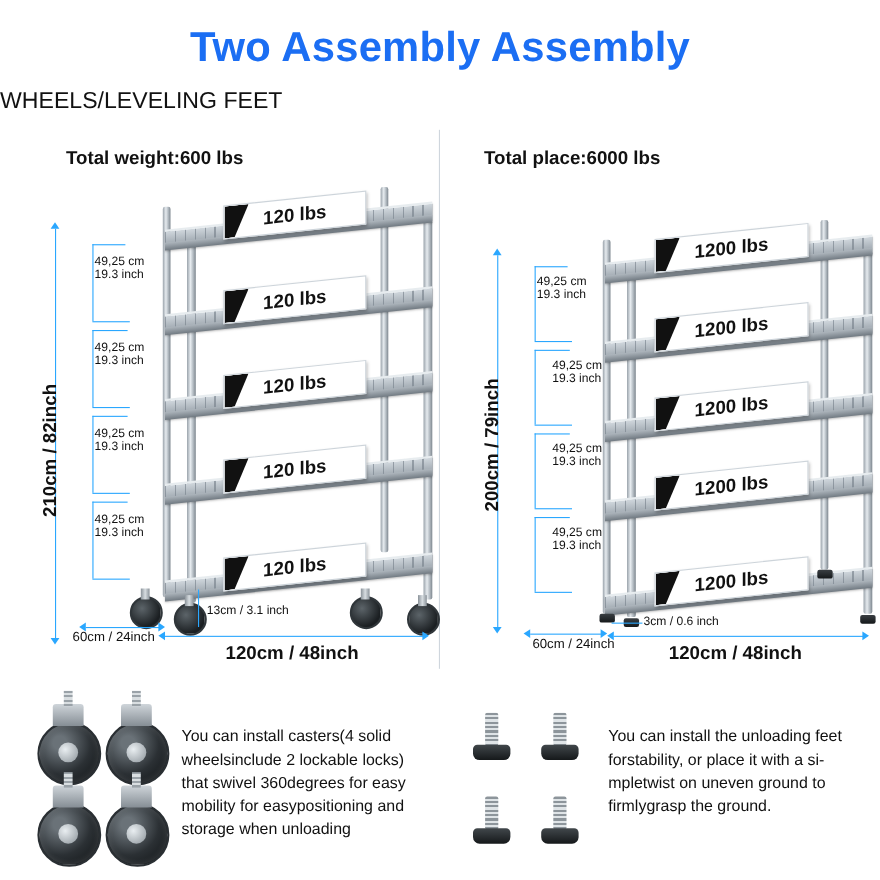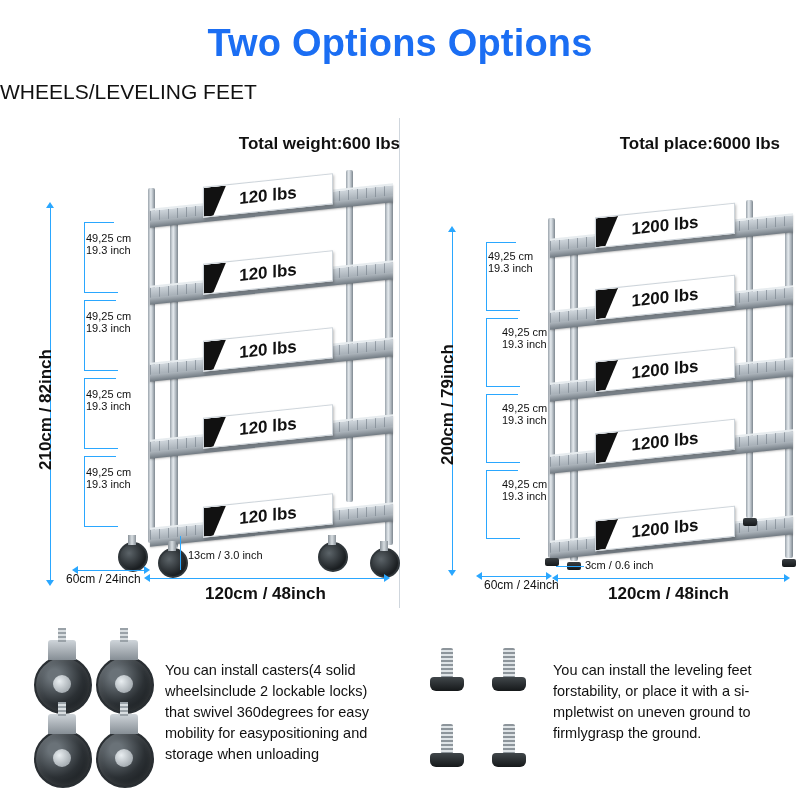--- a/index.html
+++ b/index.html
@@ -20,21 +20,21 @@
   .subtitle{
     position:absolute;top:80px;left:0;width:800px;
     font-size:21px;font-weight:normal;color:#111;
   }
   .divider{
     position:absolute;left:399px;top:118px;width:1px;height:490px;
     background:#cfd6dd;
   }
   .panel-heading{
     position:absolute;font-size:17px;font-weight:bold;color:#111;
-    text-align:right;white-space:nowrap;
+    text-align:left;white-space:nowrap;
   }
   
   .unit{position:absolute;}
   .post{
     position:absolute;background:linear-gradient(90deg,#9aa3ab,#e6ebef 40%,#b3bbc2 70%,#7e878f);
     border-radius:2px;
   }
   .shelf{
     position:absolute;
   }
@@ -135,21 +135,21 @@
   }
   .lev .base{
     position:absolute;left:0;top:29px;width:34px;height:14px;
     background:linear-gradient(180deg,#41474b,#15181a);
     border-radius:4px 4px 6px 6px;
   }
 </style>
 </head>
 <body>
 
-<div class="title">Two Options Options</div>
+<div class="title">Two Assembly Assembly</div>
 <div class="subtitle">WHEELS/LEVELING FEET</div>
 <div class="divider"></div>
 
 <div class="panel-heading" style="left:60px;top:134px;width:340px;">Total weight:600 lbs</div>
 
 <div class="unit" style="left:40px;top:160px;width:360px;height:430px;">
 
   <div class="post" style="left:108px;top:28px;width:7px;height:355px;"></div>
   <div class="post" style="left:306px;top:10px;width:7px;height:332px;"></div>
   <div class="post" style="left:130px;top:58px;width:8px;height:330px;"></div>
@@ -248,21 +248,21 @@
 <div class="dimv" style="left:84px;top:456px;height:70px;"></div>
 <div class="dimh" style="left:84px;top:456px;width:32px;"></div>
 <div class="dimh" style="left:84px;top:526px;width:34px;"></div>
 <div class="dimtext two" style="left:86px;top:466px;width:70px;text-align:left;">
   <span>49,25 cm</span><br>
   <span>19.3 inch</span>
 </div>
 
 <div class="dimv" style="left:180px;top:536px;height:34px;"></div>
 <div class="dimtext" style="left:188px;top:549px;text-align:left;">
-  <span>13cm / 3.0 inch</span>
+  <span>13cm / 3.1 inch</span>
 </div>
 
 <div class="dimh" style="left:78px;top:570px;width:70px;"></div>
 <div class="arrowl" style="left:72px;top:566px;"></div>
 <div class="arrowr" style="left:144px;top:566px;"></div>
 <div class="dimtext" style="left:66px;top:572px;width:100px;text-align:left;font-size:12px;">
   <span>60cm / 24inch</span>
 </div>
 
 <div class="dimh" style="left:150px;top:578px;width:238px;"></div>
@@ -422,13 +422,13 @@
 </div>
 <div class="lev" style="left:430px;top:724px;width:34px;height:45px;">
   <span class="screw"></span>
   <span class="base"></span>
 </div>
 <div class="lev" style="left:492px;top:724px;width:34px;height:45px;">
   <span class="screw"></span>
   <span class="base"></span>
 </div>
 
-<div class="bottom-text" style="left:553px;top:660px;width:225px;">You can install the leveling feet forstability, or place it with a si-mpletwist on uneven ground to firmlygrasp the ground.</div>
+<div class="bottom-text" style="left:553px;top:660px;width:225px;">You can install the unloading feet forstability, or place it with a si-mpletwist on uneven ground to firmlygrasp the ground.</div>
 
 </body></html>

